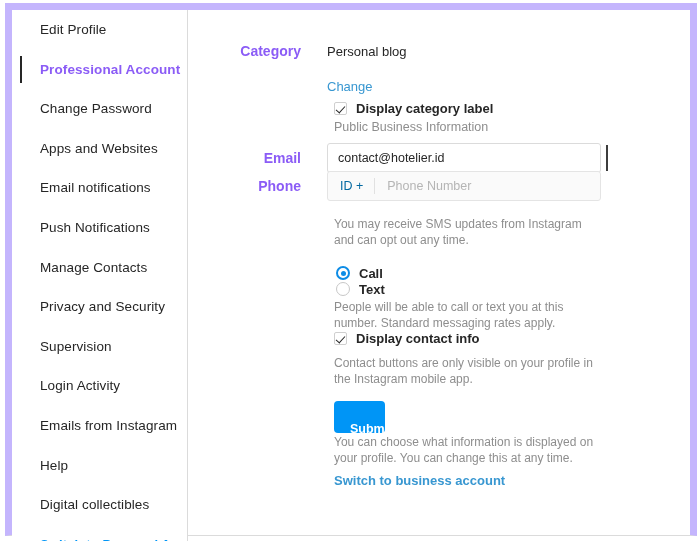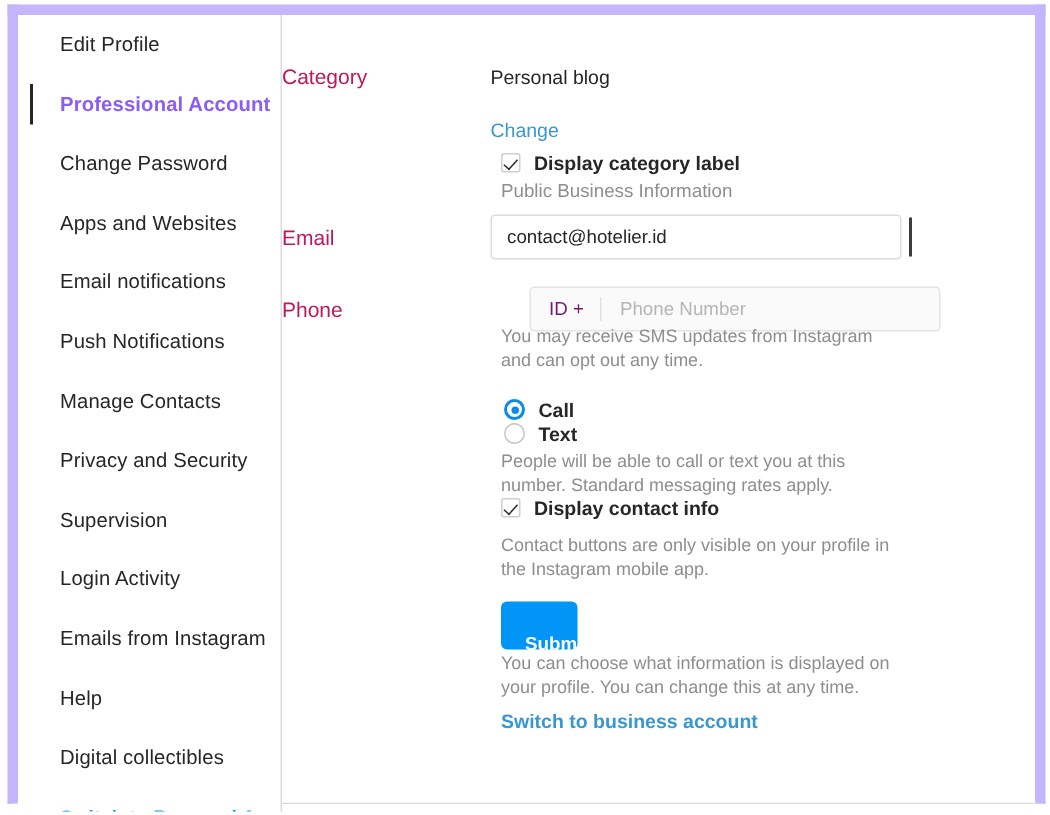--- a/index.html
+++ b/index.html
@@ -97,26 +97,26 @@
     bottom: 0;
     background: #ffffff;
   }
 
   .row {
     position: absolute;
     display: flex;
   }
   .field-label {
     width: 139px;
-    text-align: left;
+    text-align: right;
     padding-right: 26px;
     box-sizing: border-box;
     font-size: 14px;
-    font-weight: normal;
-    color: #be185d;
+    font-weight: bold;
+    color: #8b5cf6;
   }
 
   .category-row { left: 0; top: 33px; }
   .category-value {
     font-size: 13px;
     color: #262626;
     line-height: 17px;
   }
   .change-link {
     display: block;
@@ -186,21 +186,21 @@
     color: #262626;
   }
   .input-box.phone {
     background: #fafafa;
     border-color: #e4e4e4;
     padding: 0;
   }
   .cc-prefix {
     padding: 0 11px 0 12px;
     font-size: 12.5px;
-    color: #701a75;
+    color: #0369a1;
     border-right: 1px solid #e1e1e1;
     height: 16px;
     display: flex;
     align-items: center;
     text-align: center;
   }
   .phone-ph {
     padding-left: 12px;
     font-size: 12.5px;
     color: #b5b5b5;
@@ -366,21 +366,21 @@
       <div class="section-note" style="left:146px; top:110px;">Public Business Information</div>
 
       <div class="row" style="left:0; top:133px;">
         <div class="field-label" style="line-height:30px;">Email</div>
         <div class="input-box">
           <span>contact@hotelier.id</span>
         </div>
       </div>
       <div class="caret" style="left:418px; top:135px;"></div>
 
-      <div class="row" style="left:0; top:181px;gap:26px;">
+      <div class="row" style="left:0; top:161px;">
         <div class="field-label" style="line-height:30px;">Phone</div>
         <div class="input-box phone">
           <span class="cc-prefix">ID +</span>
           <span class="phone-ph">Phone Number</span>
         </div>
       </div>
 
       <div class="helper" style="left:146px; top:207px;">You may receive SMS updates from Instagram and can opt out any time.</div>
 
 

